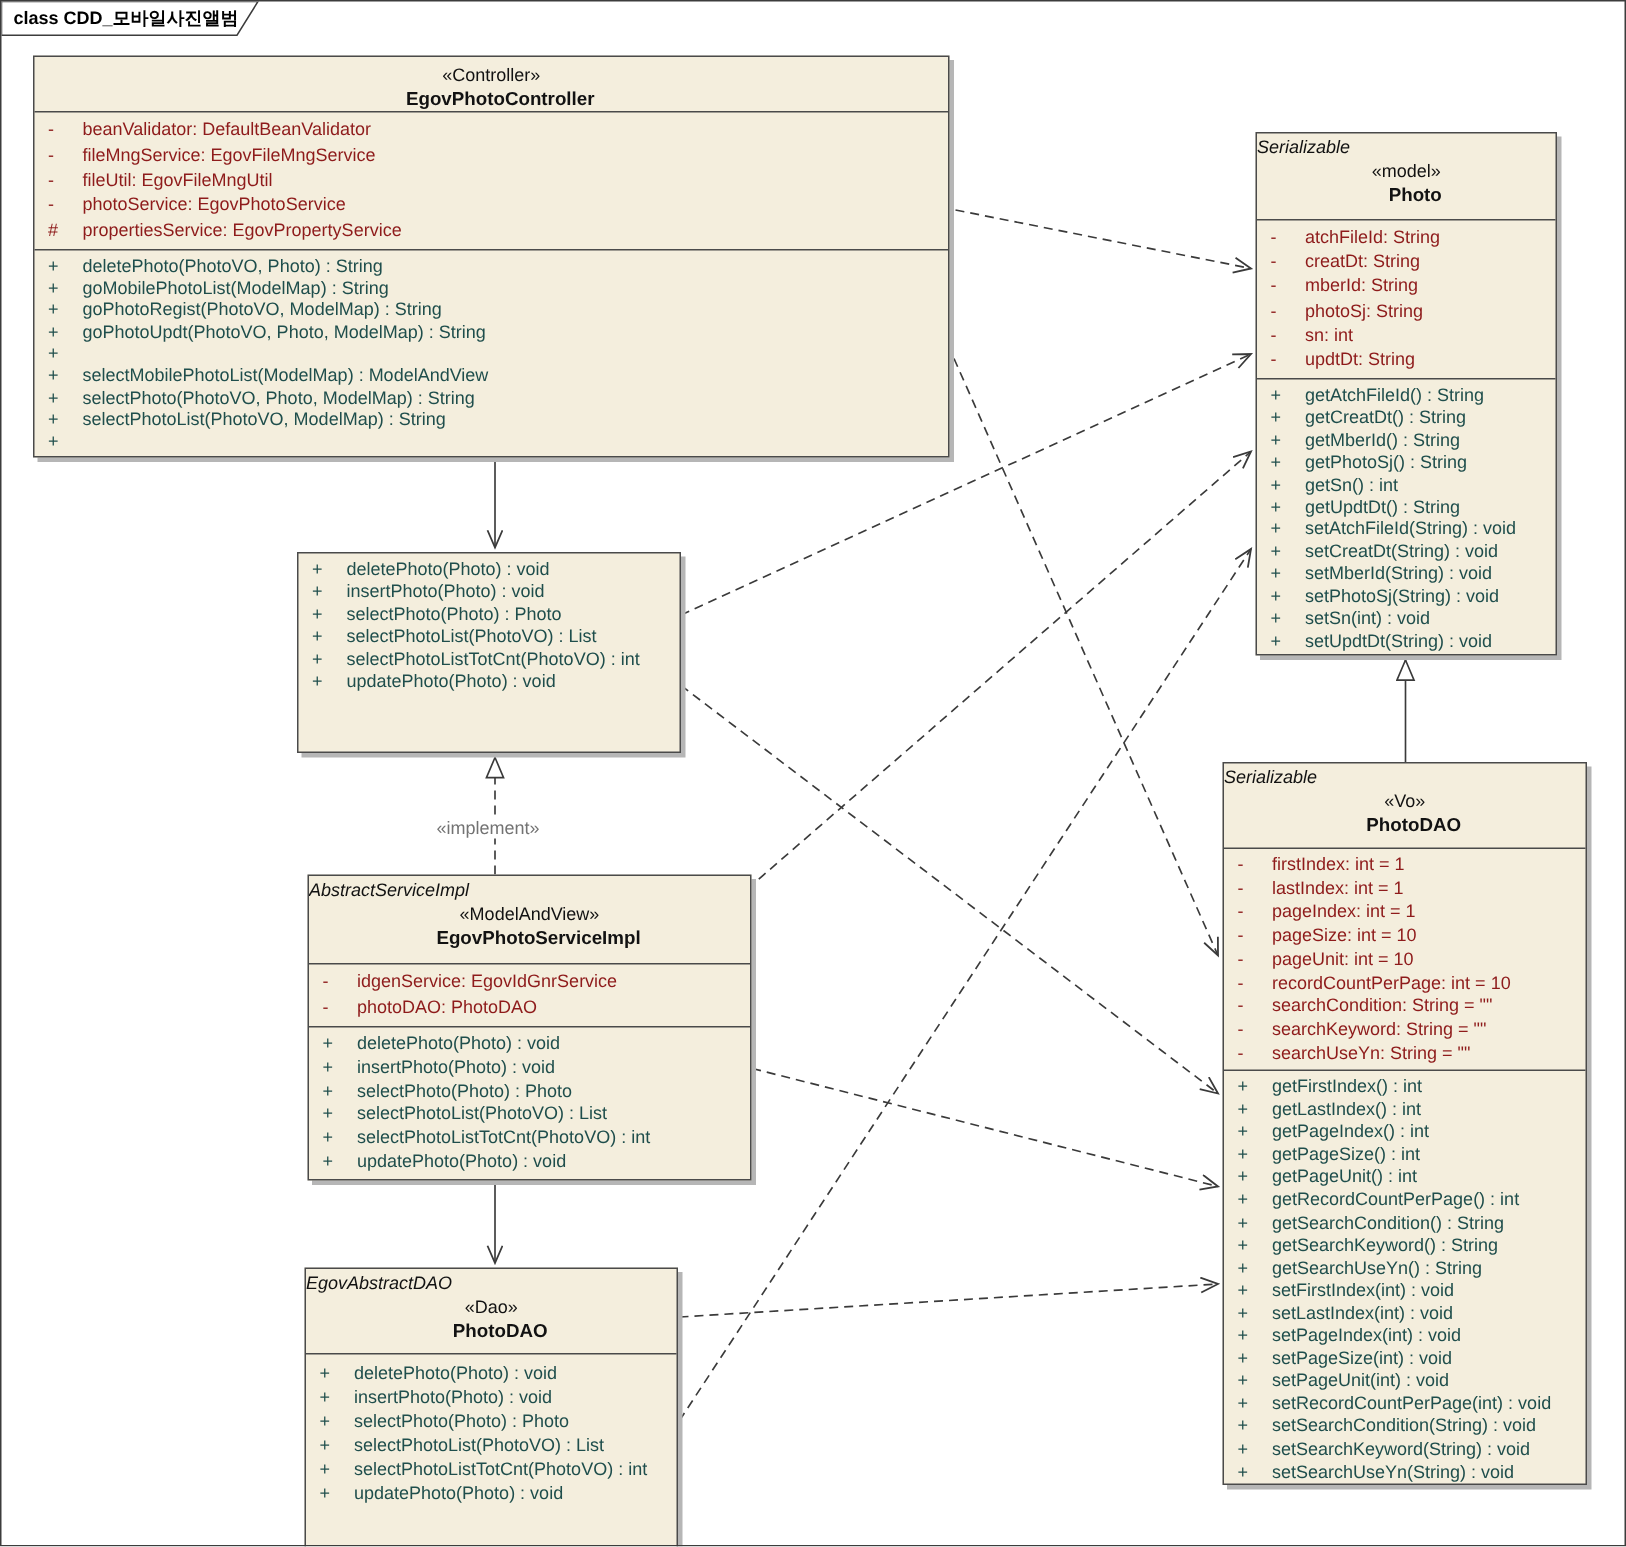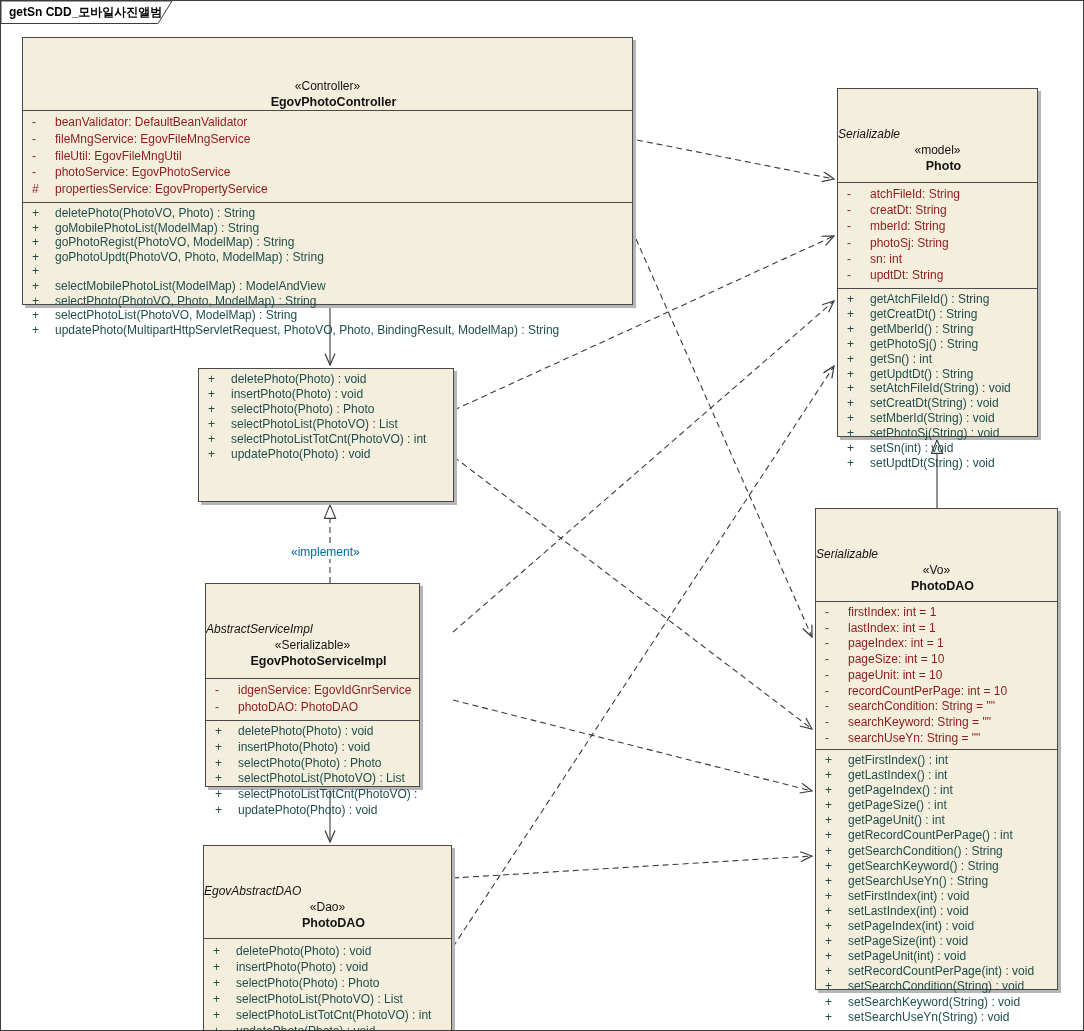--- a/index.html
+++ b/index.html
@@ -8,46 +8,46 @@
   .frame{position:absolute;inset:0;border:1px solid #3c3c3c;pointer-events:none;z-index:4;}
   .tab{position:absolute;left:1px;top:1px;width:180px;height:23px;z-index:5;}
   .tab-label{position:absolute;left:8px;top:3px;font-size:12px;font-weight:bold;color:#000;white-space:nowrap;}
   .connector-layer{position:absolute;left:0;top:0;z-index:1;}
   .dep{stroke:#3a3a3a;stroke-width:1.1;stroke-dasharray:6 4;fill:none;marker-end:url(#mArrow);}
   .assoc{stroke:#3a3a3a;stroke-width:1.1;fill:none;marker-end:url(#mArrow);}
   .real{stroke:#3a3a3a;stroke-width:1.1;stroke-dasharray:6 4;fill:none;marker-end:url(#mTri);}
   .gen{stroke:#3a3a3a;stroke-width:1.1;fill:none;marker-end:url(#mTri);}
   .uml-class{position:absolute;background:var(--fill,#f4eedd);border:1px solid var(--bdr,#4a4a4a);
              box-shadow:3px 3px 0 #b6b6b6;font-size:12px;color:#121212;z-index:2;box-sizing:border-box;}
-  .hdr{border-bottom:1px solid var(--bdr,#4a4a4a);text-align:center;box-sizing:border-box;overflow:hidden;margin-top:36px;}
+  .hdr{border-bottom:1px solid var(--bdr,#4a4a4a);text-align:center;box-sizing:border-box;overflow:hidden;}
   .hdr.two{padding-top:4px;}
   .tag{font-style:italic;text-align:left;padding:2px 6px 0 0;line-height:15px;}
   .stereo{line-height:16px;}
   .cname{font-weight:bold;line-height:17px;font-size:12.5px;padding-left:12px;}
   .comp{border-bottom:1px solid var(--bdr,#4a4a4a);box-sizing:border-box;overflow:hidden;padding-top:3px;}
   .comp.last{border-bottom:none;}
   .row{display:flex;line-height:var(--lh,15px);white-space:nowrap;}
   .vis{flex:none;width:16px;padding-left:9px;}
   .txt{padding-left:7px;}
   .attrs .row{color:var(--attr,#8e1b1b);}
   .ops .row{color:var(--op,#1f4e4c);}
-  .conn-label{position:absolute;z-index:3;font-size:12px;color:#0369a1;background:#fff;padding:0 2px;white-space:nowrap;}
+  .conn-label{position:absolute;z-index:3;font-size:12px;color:#737373;background:#fff;padding:0 2px;white-space:nowrap;}
 </style>
 </head>
 <body>
 
 <div class="canvas">
 
   <div class="frame"></div>
 
   <div class="tab">
     <svg width="180" height="23">
       <path d="M0,0 H171 L157,22.5 H0 Z" fill="#ffffff" stroke="#3c3c3c" stroke-width="1"></path>
     </svg>
-    <div class="tab-label">getSn CDD_모바일사진앨범</div>
+    <div class="tab-label">class CDD_모바일사진앨범</div>
   </div>
 
   <svg class="connector-layer" width="1084" height="1031">
     <defs>
       <marker id="mArrow" markerWidth="14" markerHeight="12" refX="12.5" refY="5.5" orient="auto" markerUnits="userSpaceOnUse">
         <path d="M1,0.5 L12.5,5.5 L1,10.5" fill="none" stroke="#3a3a3a" stroke-width="1.2"></path>
       </marker>
       <marker id="mTri" markerWidth="16" markerHeight="14" refX="14.2" refY="6.5" orient="auto" markerUnits="userSpaceOnUse">
         <path d="M0.8,0.8 L14.2,6.5 L0.8,12.2 Z" fill="#ffffff" stroke="#3a3a3a" stroke-width="1.1"></path>
       </marker>
@@ -122,21 +122,20 @@
         <div class="row">
           <span class="vis">+</span>
           <span class="txt">selectPhoto(PhotoVO, Photo, ModelMap) : String</span>
         </div>
         <div class="row">
           <span class="vis">+</span>
           <span class="txt">selectPhotoList(PhotoVO, ModelMap) : String</span>
         </div>
         <div class="row">
           <span class="vis">+</span>
-          <span class="txt">updatePhoto(MultipartHttpServletRequest, PhotoVO, Photo, BindingResult, ModelMap) : String</span>
         </div>
       </div>
   </div>
 
   <div class="uml-class" style="left:837px;top:88px;width:201px;height:349px;">
     <div class="hdr" style="height:58px;">
       <div class="tag">Serializable</div>
       <div class="stereo">«model»</div>
       <div class="cname">Photo</div>
     </div>
@@ -240,24 +239,24 @@
           <span class="vis">+</span>
           <span class="txt">selectPhotoListTotCnt(PhotoVO) : int</span>
         </div>
         <div class="row">
           <span class="vis">+</span>
           <span class="txt">updatePhoto(Photo) : void</span>
         </div>
       </div>
   </div>
 
-  <div class="uml-class" style="left:205px;top:583px;width:215px;height:204px;">
+  <div class="uml-class" style="left:205px;top:583px;width:296px;height:204px;">
     <div class="hdr" style="height:59px;">
       <div class="tag">AbstractServiceImpl</div>
-      <div class="stereo">«Serializable»</div>
+      <div class="stereo">«ModelAndView»</div>
       <div class="cname">EgovPhotoServiceImpl</div>
     </div>
     <div class="comp attrs" style="height:42px;--lh:16.5px;">
         <div class="row">
           <span class="vis">-</span>
           <span class="txt">idgenService:  EgovIdGnrService</span>
         </div>
         <div class="row">
           <span class="vis">-</span>
           <span class="txt">photoDAO:  PhotoDAO</span>

